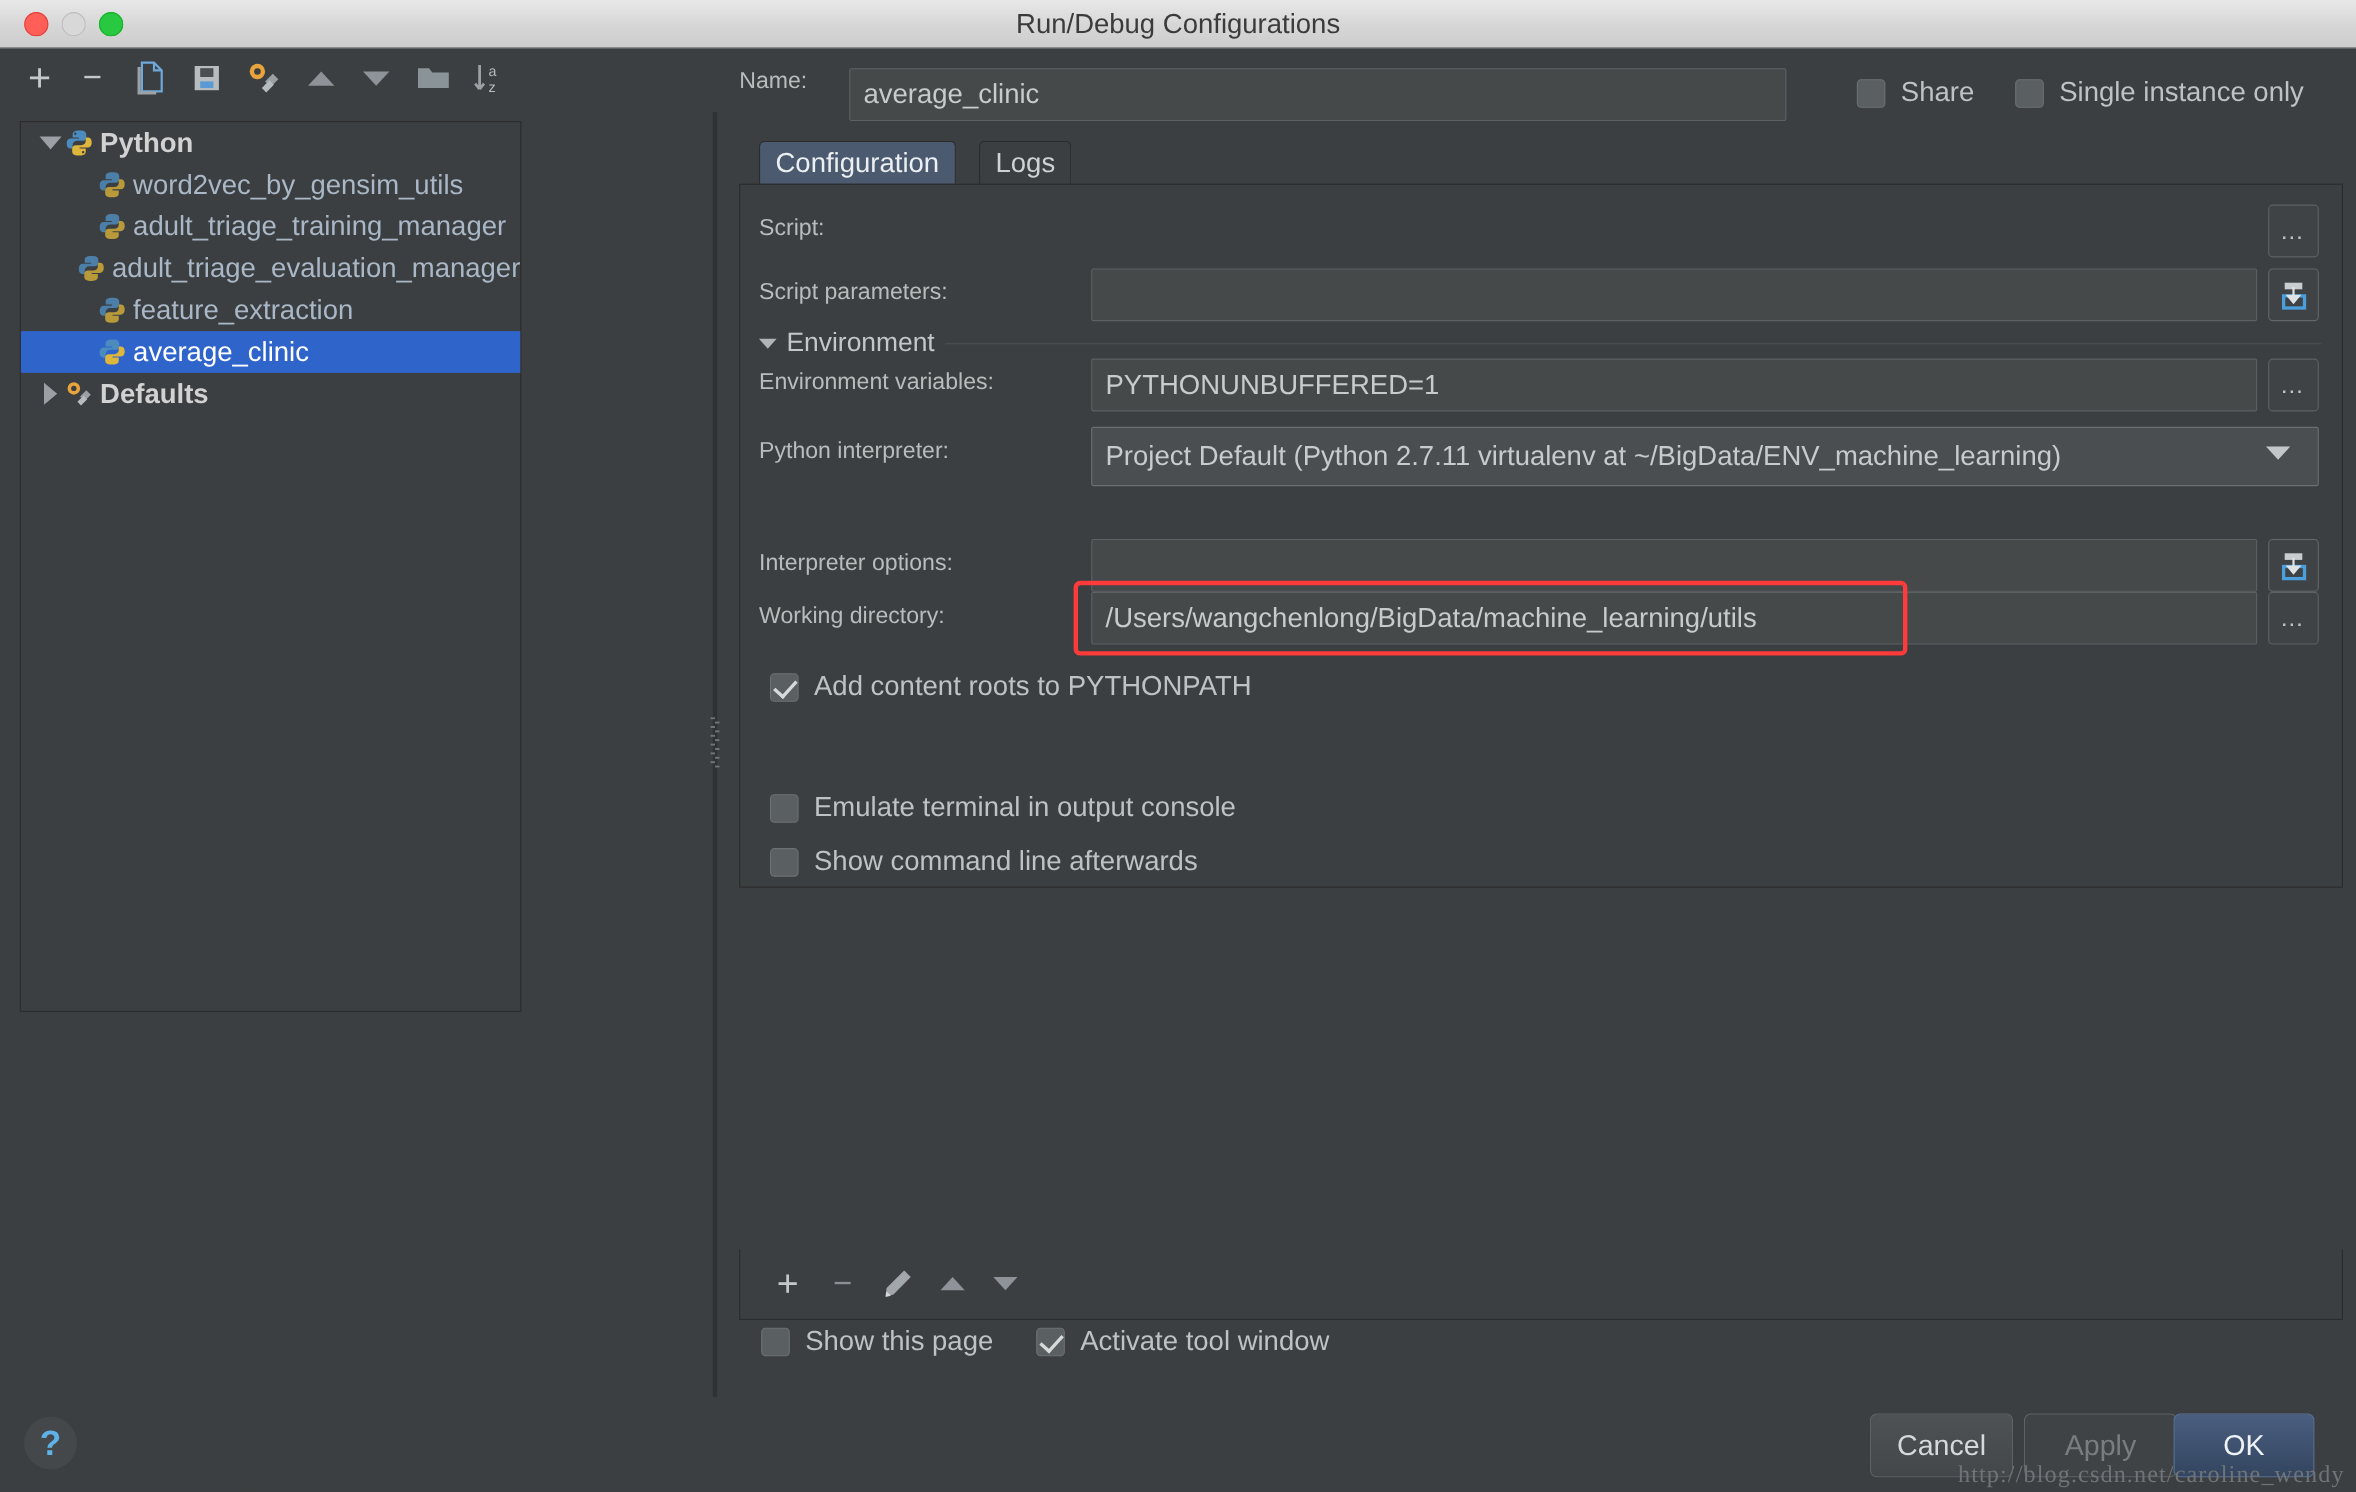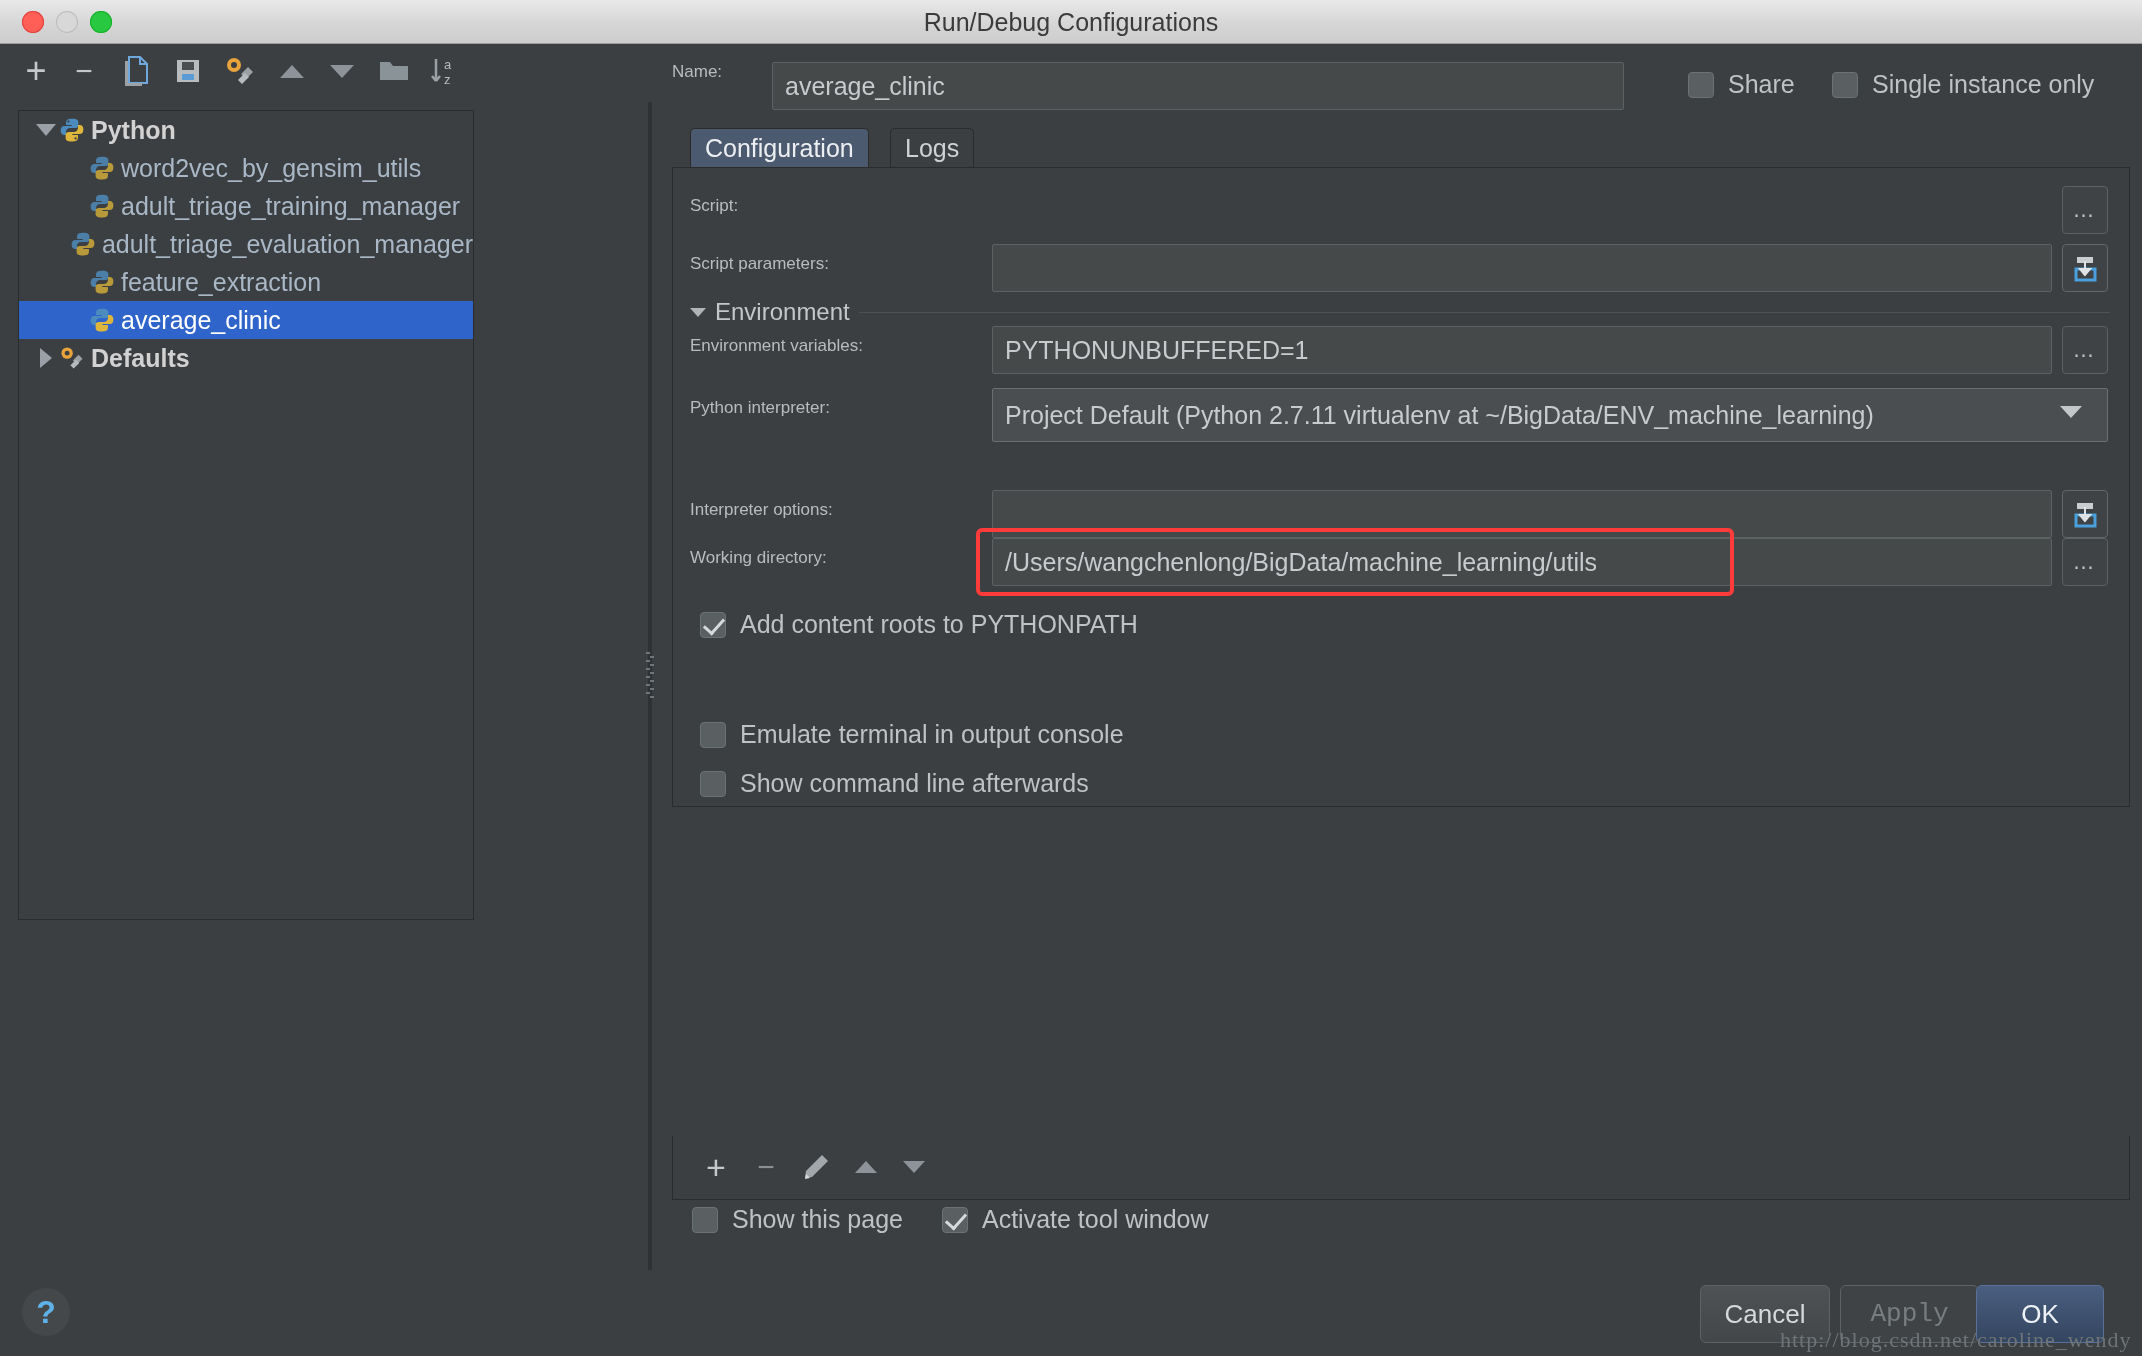--- a/index.html
+++ b/index.html
@@ -62,21 +62,21 @@
   }
   .tree-row.selected { background: #2f65ca; color: #ffffff; }
   .tree-row.group { color: #d2d2d2; font-weight: bold; }
   .arrow { width: 26px; display: flex; align-items: center; justify-content: center; }
   .arrow .tri-right { border-top: 10px solid transparent; border-bottom: 10px solid transparent; border-left: 12px solid #9aa0a6; }
   .arrow .tri-dn    { border-left: 10px solid transparent; border-right: 10px solid transparent; border-top: 12px solid #9aa0a6; }
   .tree-indent { width: 56px; }
   .ico { width: 26px; height: 26px; margin-right: 6px; flex: 0 0 auto; }
 
   .row { position: absolute; display: flex; align-items: center; }
-  .lbl { color: #b9bcbd; font-size: 17px; white-space: nowrap; }
+  .lbl { color: #b9bcbd; font-size: 21px; white-space: nowrap; }
 
   .field {
     background: #45494a; border: 1px solid #5c6164; border-radius: 2px;
     color: #c8cbcd; font-size: 25px; padding: 0 12px;
     display: flex; align-items: center; overflow: hidden; white-space: nowrap;
   }
   .field.combo { background: #4a4e50; border-color: #6a6f72; }
 
   .sqbtn {
     background: #3f4345; border: 1px solid #5c6164; border-radius: 4px;
@@ -425,21 +425,21 @@
     <span class="txt">Activate tool window</span>
   </div>
 
   <div class="helpbtn" style="left:22px; top:1288px;">
     <span>?</span>
   </div>
 
   <div class="btn" style="position:absolute; left:1700px; top:1285px; width:130px; height:58px;">
     <span>Cancel</span>
   </div>
-  <div class="btn disabled" style="position:absolute; left:1840px; top:1285px; width:139px; height:58px;font-family:Liberation Mono, monospace;">
+  <div class="btn disabled" style="position:absolute; left:1840px; top:1285px; width:139px; height:58px;">
     <span>Apply</span>
   </div>
   <div class="btn primary" style="position:absolute; left:1976px; top:1285px; width:128px; height:58px;">
     <span>OK</span>
   </div>
 
   <div class="watermark" style="left:1780px; top:1327px;">http://blog.csdn.net/caroline_wendy</div>
 
 </div>
 

